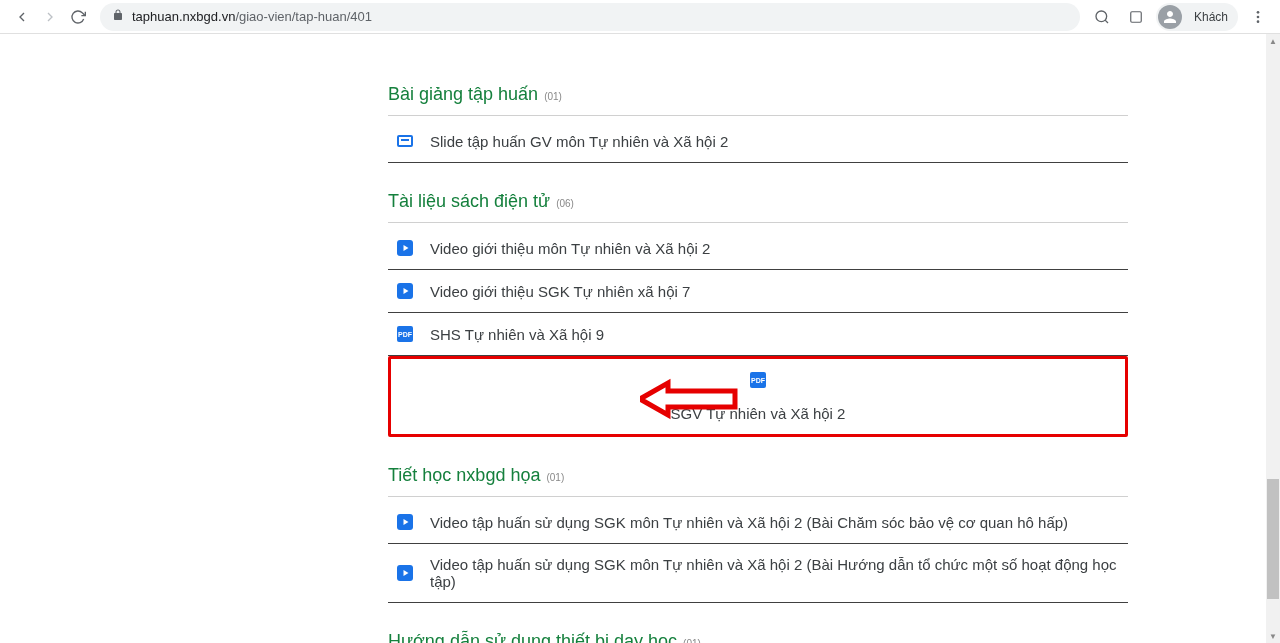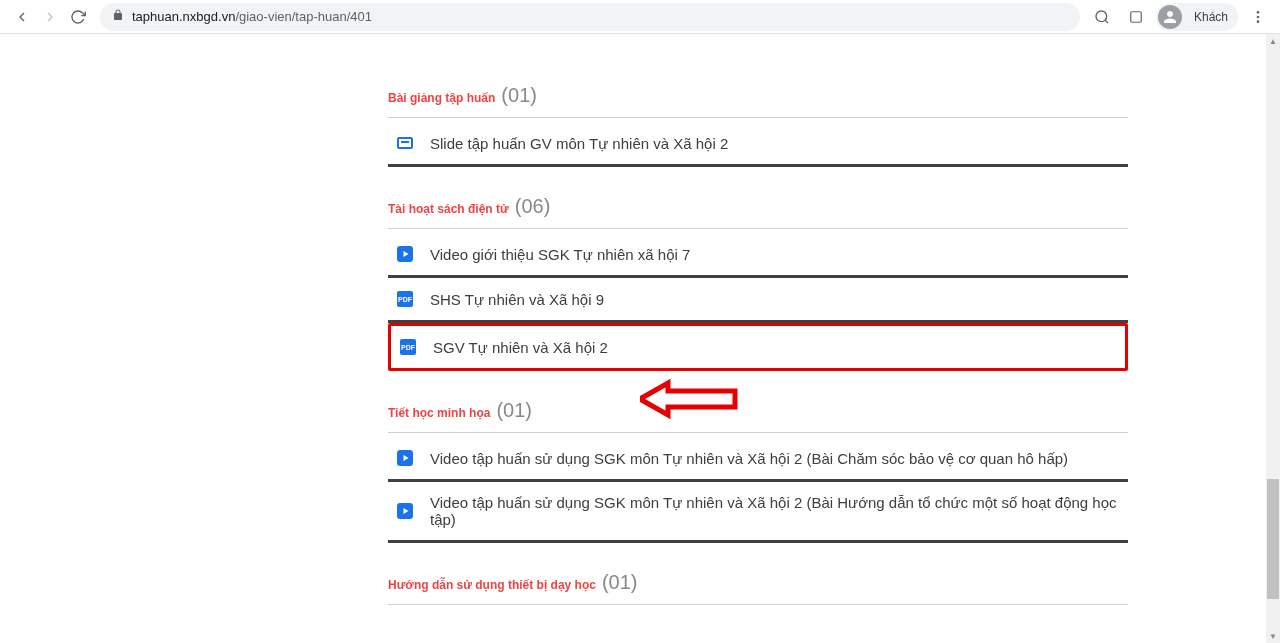--- a/index.html
+++ b/index.html
@@ -142,34 +142,34 @@
     }
     .section-header {
       display: flex;
       align-items: baseline;
       gap: 6px;
       padding-bottom: 10px;
       border-bottom: 1px solid #d0d0d0;
       margin-bottom: 4px;
     }
     .section-title {
-      font-size: 12px;
-      font-weight: 700;
-      color: #ef4444;
+      font-size: 18px;
+      font-weight: 400;
+      color: #15803d;
     }
     .section-count {
-      font-size: 20px;
+      font-size: 10px;
       color: #888;
     }
     .list-item {
       display: flex;
       align-items: center;
       gap: 16px;
       padding: 12px 8px;
-      border-bottom: 3px solid #404040;
+      border-bottom: 1px solid #404040;
       cursor: pointer;
     }
     .item-icon {
       width: 18px;
       height: 18px;
       flex-shrink: 0;
       display: flex;
       align-items: center;
       justify-content: center;
     }
@@ -220,20 +220,21 @@
       align-items: center;
       justify-content: center;
     }
     .item-label {
       font-size: 15px;
       color: #3c4043;
     }
     .highlighted {
       border: 3px solid #e60000;
       border-radius: 2px;
+      flex-direction: column;
     }
     .arrow-annotation {
       position: absolute;
       left: 640px;
       top: 344px;
       width: 100px;
       height: 42px;
     }
     .arrow-annotation svg {
       width: 100%;
@@ -309,22 +310,28 @@
         </div>
         <div class="list-item">
           <div class="item-icon">
             <div class="icon-slide"></div>
           </div>
           <div class="item-label">Slide tập huấn GV môn Tự nhiên và Xã hội 2</div>
         </div>
       </div>
       <div class="section">
         <div class="section-header">
-          <span class="section-title">Tài hoạt sách điện tử</span>
+          <span class="section-title">Tài liệu sách điện tử</span>
           <span class="section-count">(06)</span>
+        </div>
+        <div class="list-item">
+          <div class="item-icon">
+            <div class="icon-video"></div>
+          </div>
+          <div class="item-label">Video giới thiệu môn Tự nhiên và Xã hội 2</div>
         </div>
         <div class="list-item">
           <div class="item-icon">
             <div class="icon-video"></div>
           </div>
           <div class="item-label">Video giới thiệu SGK Tự nhiên xã hội 7</div>
         </div>
         <div class="list-item">
           <div class="item-icon">
             <div class="icon-pdf">PDF</div>
@@ -333,21 +340,21 @@
         </div>
         <div class="list-item highlighted">
           <div class="item-icon">
             <div class="icon-pdf">PDF</div>
           </div>
           <div class="item-label">SGV Tự nhiên và Xã hội 2</div>
         </div>
       </div>
       <div class="section">
         <div class="section-header">
-          <span class="section-title">Tiết học minh họa</span>
+          <span class="section-title">Tiết học nxbgd họa</span>
           <span class="section-count">(01)</span>
         </div>
         <div class="list-item">
           <div class="item-icon">
             <div class="icon-video"></div>
           </div>
           <div class="item-label">Video tập huấn sử dụng SGK môn Tự nhiên và Xã hội 2 (Bài Chăm sóc bảo vệ cơ quan hô hấp)</div>
         </div>
         <div class="list-item">
           <div class="item-icon">

